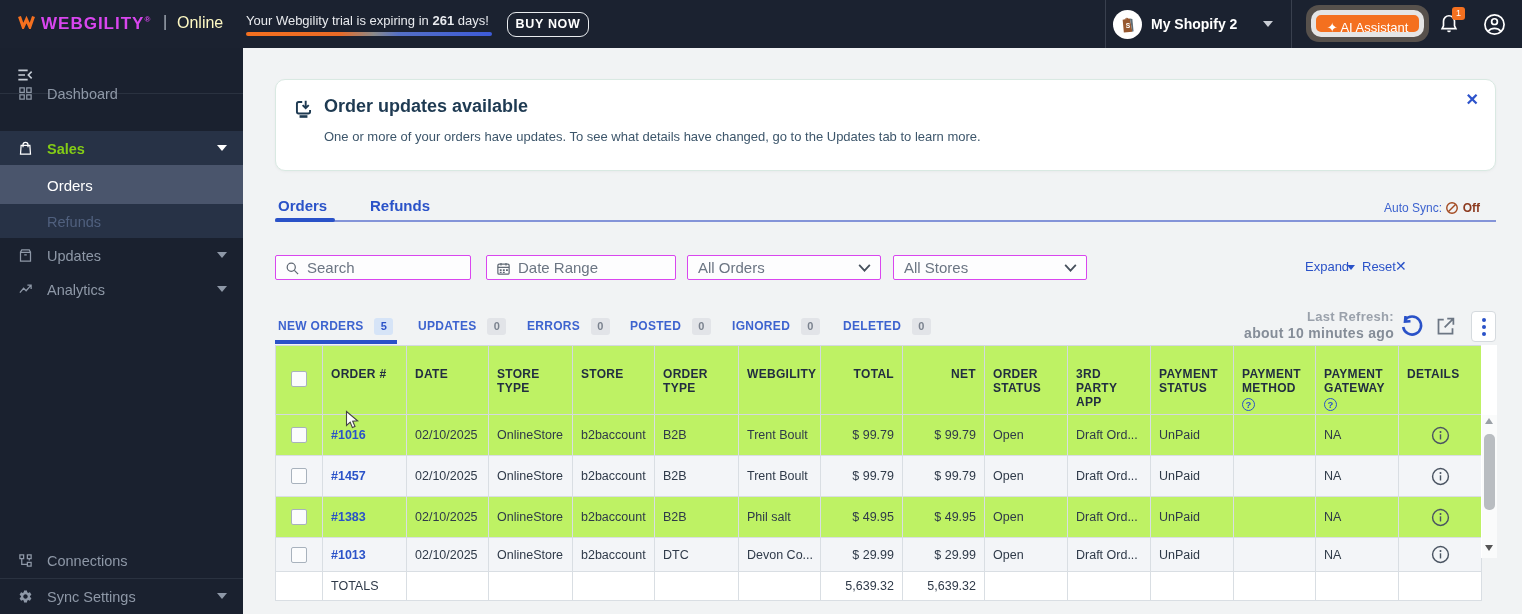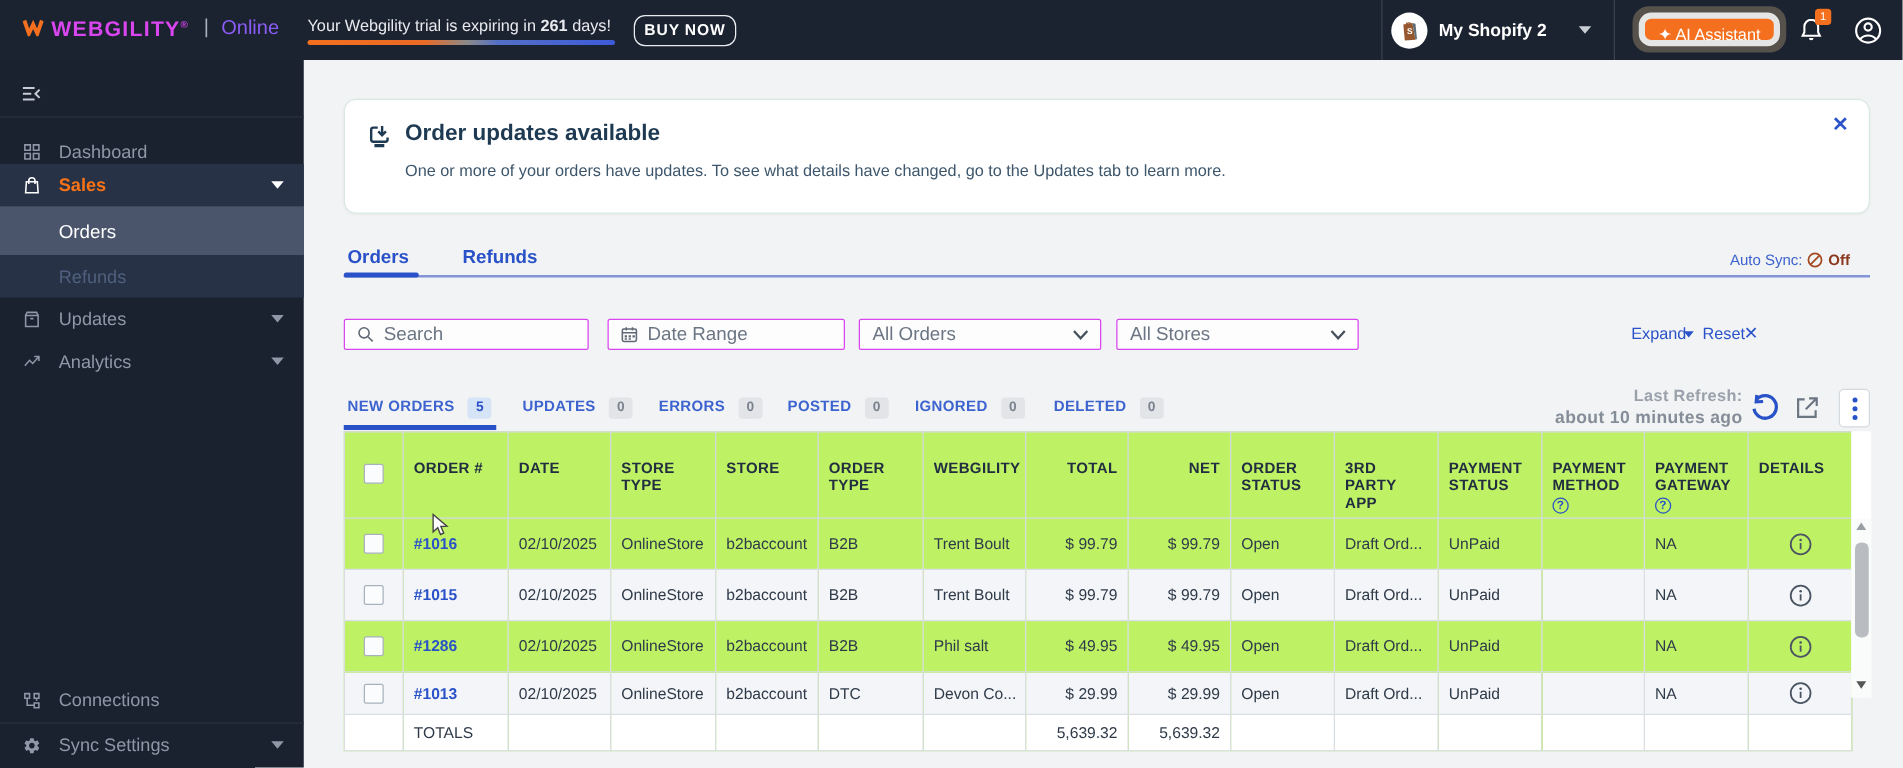--- a/index.html
+++ b/index.html
@@ -6,21 +6,21 @@
 html,body { width:1522px; height:614px; overflow:hidden; font-family:"Liberation Sans", sans-serif; background:#f1f3f4; }
 .topbar { position:absolute; left:0; top:0; width:1522px; height:48px; background:#1b2230; z-index:20; }
 .sidebar { position:absolute; left:0; top:48px; width:243px; height:566px; background:#1a212f; z-index:10; }
 .content { position:absolute; left:243px; top:48px; width:1279px; height:566px; background:#f1f3f4; }
 
 
 .logo { position:absolute; left:18px; top:15px; }
 .logotext { position:absolute; left:41px; top:14px; color:#d946ef; font-size:17px; font-weight:bold; letter-spacing:1px;text-align:right; }
 .logotext sup { font-size:8px; letter-spacing:0; }
 .logopipe { position:absolute; left:163px; top:13px; color:#aab1bc; font-size:16px; font-weight:300; }
-.online { position:absolute; left:177px; top:14px; color:#8b5cf6; font-size:16px; }
+.online { position:absolute; left:177px; top:14px; color:#fef9c3; font-size:16px; }
 .trialtext { position:absolute; left:246px; top:13px; color:#e8eaee; font-size:13px; }
 .trialtext b { font-weight:bold; }
 .trialbar { position:absolute; left:246px; top:32px; width:246px; height:4px; border-radius:2px;
   background:linear-gradient(to right, #f4701f 0%, #e96a26 38%, #8a8a8a 52%, #5470c6 62%, #3d5bd9 100%); }
 .buynow { position:absolute; left:507px; top:12px; width:82px; height:25px; border:1.5px solid #e9ecef; border-radius:9px;
   color:#fff; font-size:12.5px; font-weight:bold; letter-spacing:0.7px; text-align:center; line-height:22px; }
 .sep1 { position:absolute; left:1105px; top:0; width:1px; height:48px; background:#39404e; }
 .sep2 { position:absolute; left:1291px; top:0; width:1px; height:48px; background:#39404e; }
 .avatar { position:absolute; left:1113px; top:10px; width:29px; height:29px; background:#fff; border-radius:50%; }
 .avatar svg { margin:6px 0 0 7px; }
@@ -33,22 +33,22 @@
 .bellbadge { position:absolute; left:1452px; top:7px; width:13px; height:13px; background:#f4701f; border-radius:3px; color:#fff; font-size:9px; text-align:center; line-height:13px; }
 .profile { position:absolute; left:1483px; top:13px; }
 
 
 .collapse { position:absolute; left:17px; top:19px; }
 .sdivider { position:absolute; left:0; top:45px; width:243px; height:1px; background:#2a3240; }
 .nav { position:absolute; left:0; width:243px; height:35px; color:#8e98a7; font-size:14.5px; }
 .nav .ic { position:absolute; left:18px; top:10px; width:15px; height:15px; }
 .nav .tx { position:absolute; left:47px; top:10px; }
 .nav .cv { position:absolute; right:16px; top:14px; width:0; height:0; border-left:5px solid transparent; border-right:5px solid transparent; border-top:6px solid #8e98a7; }
-.nav.dash { top:56px; }
-.nav.sales { top:83px; height:34px; background:#273246; color:#f97316; font-weight:bold; }
+.nav.dash { top:28px; }
+.nav.sales { top:83px; height:34px; background:#273246; color:#84cc16; font-weight:bold; }
 .nav.sales .cv { border-top-color:#fff; }
 .nav.orders { top:117px; height:39px; background:#4a556c; color:#fff; font-size:15px; }
 .nav.orders .tx { top:12px; }
 .nav.refunds { top:156px; height:34px; background:#273246; color:#50607e; }
 .nav.products { top:190px; }
 .nav.analytics { top:224px; }
 .nav.connections { top:495px; }
 .nav.syncsettings { top:531px; }
 .bdivider { position:absolute; left:0; top:530px; width:243px; height:1px; background:#2a3240; }
 
@@ -340,21 +340,21 @@
               <circle cx="12" cy="12" r="10" fill="none" stroke="#4a5462" stroke-width="1.8"></circle>
               <path d="M12 10.5 V17" stroke="#4a5462" stroke-width="1.8"></path>
               <circle cx="12" cy="7.5" r="1.3" fill="#4a5462"></circle>
             </svg>
           </td>
     </tr>
     <tr class="alt">
       <td>
             <div class="cb"></div>
           </td>
-          <td><a>#1015</a></td>
+          <td><a>#1457</a></td>
           <td>02/10/2025</td>
           <td>OnlineStore</td>
           <td>b2baccount</td>
           <td>B2B</td>
           <td>Trent Boult</td>
       <td class="num">$ 99.79</td>
           <td class="num">$ 99.79</td>
           <td>Open</td>
           <td>Draft Ord...</td>
           <td>UnPaid</td>
@@ -365,21 +365,21 @@
               <circle cx="12" cy="12" r="10" fill="none" stroke="#4a5462" stroke-width="1.8"></circle>
               <path d="M12 10.5 V17" stroke="#4a5462" stroke-width="1.8"></path>
               <circle cx="12" cy="7.5" r="1.3" fill="#4a5462"></circle>
             </svg>
           </td>
     </tr>
     <tr>
       <td>
             <div class="cb"></div>
           </td>
-          <td><a>#1286</a></td>
+          <td><a>#1383</a></td>
           <td>02/10/2025</td>
           <td>OnlineStore</td>
           <td>b2baccount</td>
           <td>B2B</td>
           <td>Phil salt</td>
       <td class="num">$ 49.95</td>
           <td class="num">$ 49.95</td>
           <td>Open</td>
           <td>Draft Ord...</td>
           <td>UnPaid</td>

